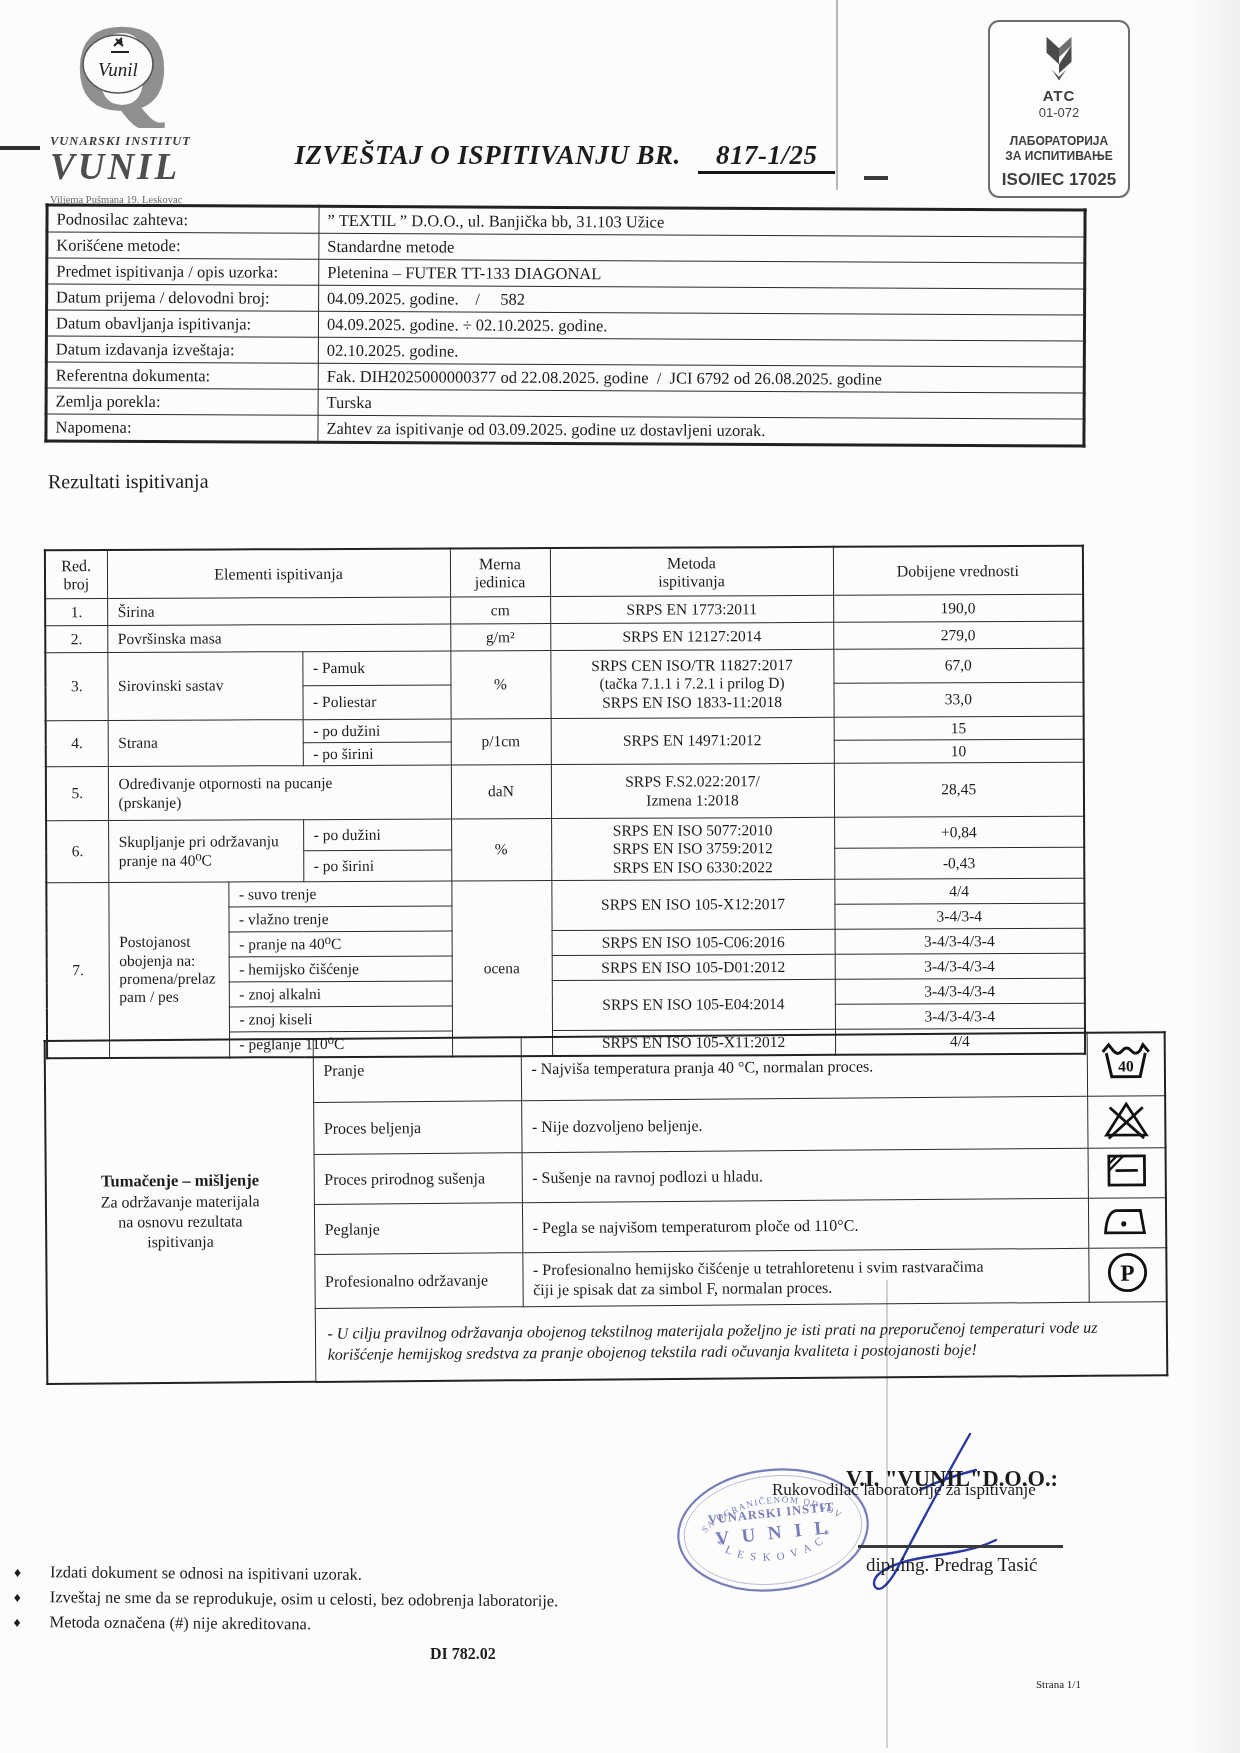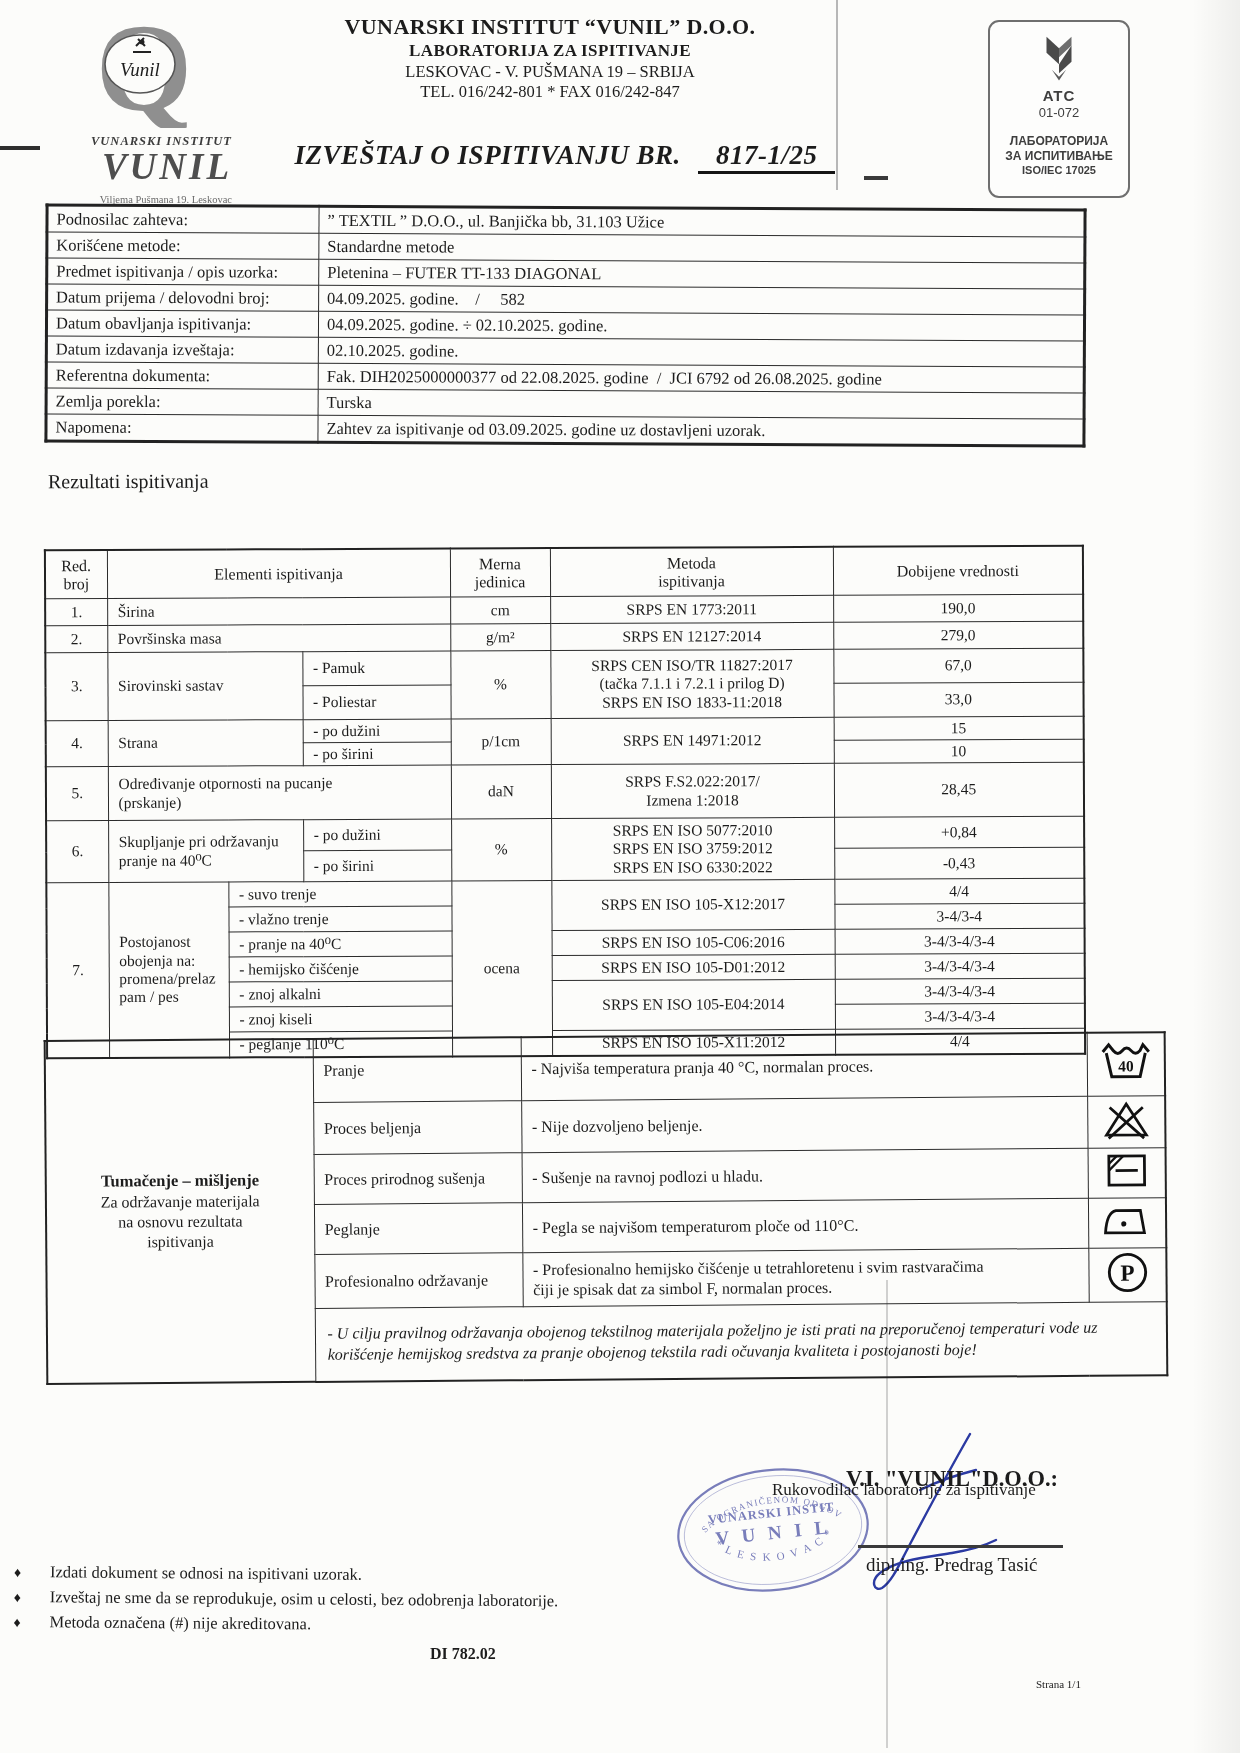--- a/index.html
+++ b/index.html
@@ -2,38 +2,38 @@
 <html><head>
 <meta charset="utf-8">
 <style>
   html,body{margin:0;padding:0;background:#d8d8d8;}
   .page{position:relative;width:1240px;height:1753px;margin:0 auto;background:#fcfcfa;
         font-family:"Liberation Serif","DejaVu Serif",serif;color:#1c1c1c;overflow:hidden;}
   .pre{white-space:pre-line;}
   .prew{white-space:pre-wrap;}
 
   
-  .logo{position:absolute;left:34px;top:8px;width:198px;text-align:right;}
+  .logo{position:absolute;left:50px;top:8px;width:198px;text-align:left;}
   .logo .wordmark1{font-size:12.5px;font-weight:bold;font-style:italic;letter-spacing:1px;color:#3c3c3c;margin-top:2px;}
   .logo .wordmark2{font-size:37px;font-weight:900;font-style:italic;letter-spacing:3px;color:#4e4e4e;line-height:.95;}
   .logo .wordmark3{font-size:10.5px;color:#6b6b6b;margin-top:10px;}
   .hc{position:absolute;left:225px;top:14px;width:650px;text-align:center;line-height:1.22;}
   .hc .iname{font-size:22px;font-weight:bold;letter-spacing:.4px;}
   .hc .ilab{font-size:17px;font-weight:bold;letter-spacing:.4px;}
   .hc .iaddr,.hc .itel{font-size:16.5px;}
   .title{position:absolute;left:225px;top:140px;width:680px;text-align:center;
          font-size:27px;font-weight:bold;font-style:italic;letter-spacing:.5px;}
   .title .num{border-bottom:3px solid #151515;padding:0 18px 1px;margin-left:10px;font-style:italic;font-family:Liberation Serif, serif;}
   .badge{position:absolute;left:988px;top:20px;width:142px;height:178px;border:2.2px solid #6f6f6f;border-radius:11px;
          display:flex;flex-direction:column;align-items:center;padding-top:12px;box-sizing:border-box;
          font-family:"Liberation Sans","DejaVu Sans",sans-serif;color:#3e3e3e;background:#fdfdfc;}
   .badge .atc{font-size:15px;font-weight:bold;letter-spacing:1px;margin-top:3px;}
   .badge .code{font-size:13px;margin-top:1px;}
   .badge .lab{font-size:12px;font-weight:bold;line-height:1.25;margin-top:14px;text-align:center;}
-  .badge .iso{font-size:11px;font-weight:bold;margin-top:0;}
+  .badge .iso{font-size:17px;font-weight:bold;margin-top:6px;}
 
   
   .vline-top{position:absolute;left:836px;top:0;width:2px;height:190px;background:#a0a0a0;opacity:.75;}
   .dash-left{position:absolute;left:0;top:146px;width:40px;height:4px;background:#2e2e2e;}
   .dash-2{position:absolute;left:864px;top:176px;width:24px;height:4px;background:#3a3a3a;}
   .fold-line{position:absolute;left:886px;top:1280px;width:2px;height:468px;background:#c4c4c4;opacity:.8;}
   .right-shade{position:absolute;right:0;top:0;width:48px;height:1753px;
                background:linear-gradient(to right,rgba(0,0,0,0),rgba(0,0,0,0.055));pointer-events:none;}
 
   
@@ -93,26 +93,20 @@
         <path d="M64 38 L72 30 M66 31 L73 38 M61 44 H79"></path>
         <circle cx="70" cy="34" r="1.5" fill="#222"></circle>
       </g>
       <text x="68" y="68" font-size="19" font-style="italic" fill="#1d1d1d" text-anchor="middle">Vunil</text>
     </svg>
     <div class="wordmark1">VUNARSKI INSTITUT</div>
     <div class="wordmark2">VUNIL</div>
     <div class="wordmark3">Viljema Pušmana 19. Leskovac</div>
   </div>
 
-  <div class="hc">
-    <div class="iname">VUNARSKI INSTITUT “VUNIL” D.O.O.</div>
-    <div class="ilab">LABORATORIJA ZA ISPITIVANJE</div>
-    <div class="iaddr">LESKOVAC - V. PUŠMANA 19 – SRBIJA</div>
-    <div class="itel">TEL. 016/242-801 * FAX  016/242-847</div>
-  </div>
 
   <div class="title">
     <span>IZVEŠTAJ O ISPITIVANJU BR.</span>
     <span class="num">817-1/25</span>
   </div>
 
   <div class="badge">
     <svg width="54" height="50" viewBox="0 0 60 56">
       <path d="M16 3 L30 16 V34 L16 21 Z" fill="#4a4a4a"></path>
       <path d="M44 3 L30 16 V26 L44 13 Z" fill="#6e6e6e"></path>

